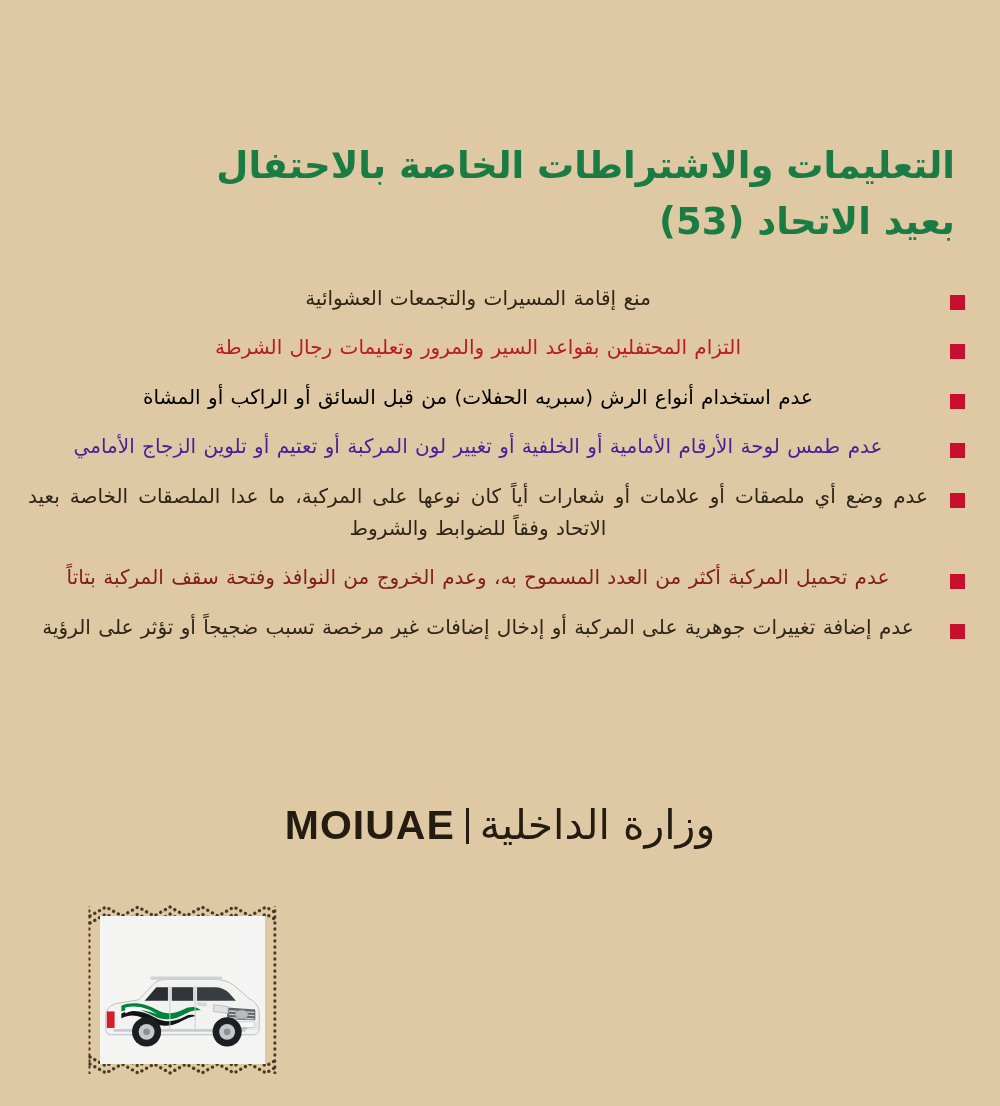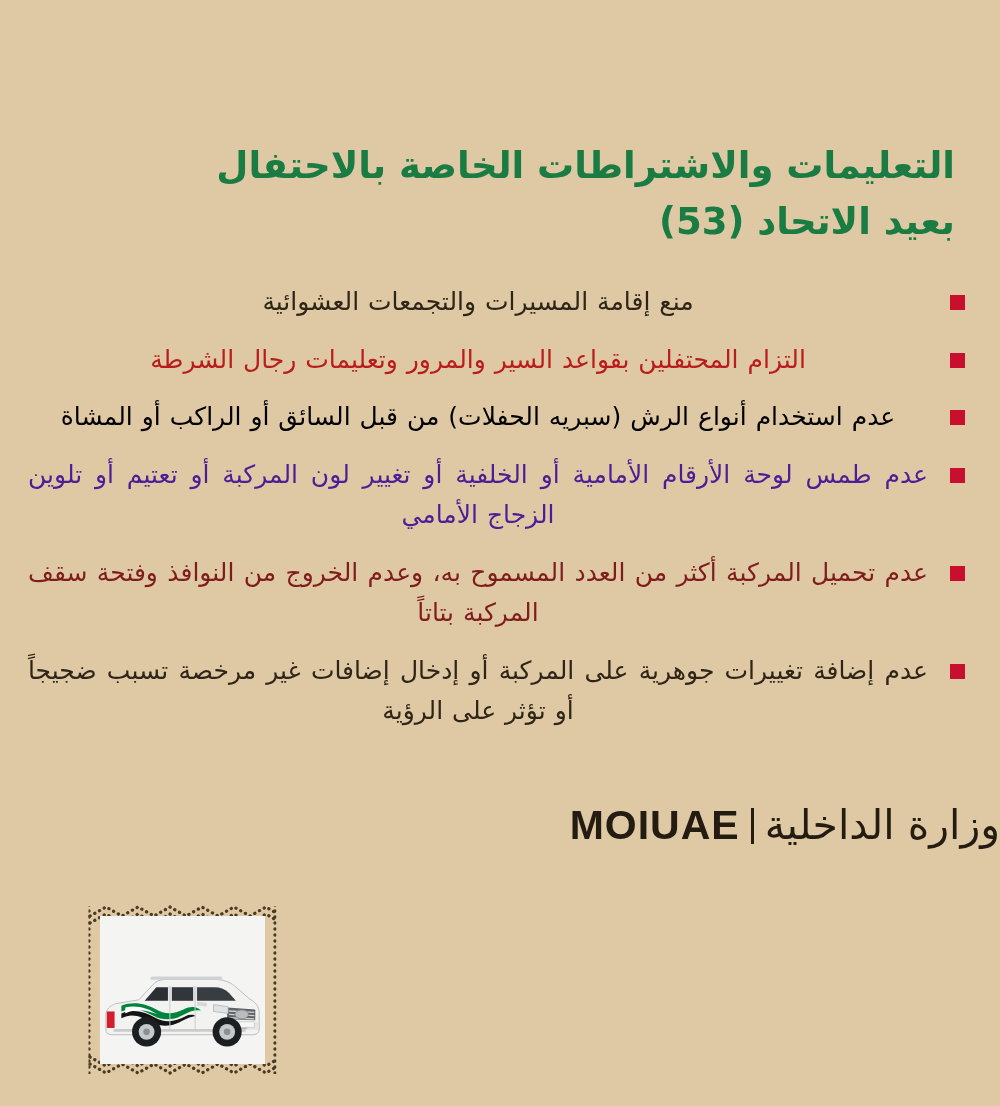--- a/index.html
+++ b/index.html
@@ -61,21 +61,21 @@
     top: 13px;
     right: 5px;
     width: 15px;
     height: 15px;
     background: #c8102e;
     display: block;
   }
   .item-text {
     display: block;
     color: #2f2517;
-    font-size: 25px;
+    font-size: 20px;
     line-height: 1.62;
     text-align: justify;
     text-align-last: center;
     direction: rtl;
     word-spacing: 1px;
   }
 
   
   .photo-frame {
     position: absolute;
@@ -108,21 +108,21 @@
     height: auto;
   }
 
   
   .footer {
     position: absolute;
     left: 0;
     right: 0;
     bottom: 16px;
     display: flex;
-    justify-content: flex-end;
+    justify-content: center;
     align-items: center;
     direction: ltr;
   }
   .logo {
     display: flex;
     align-items: center;
     gap: 0px;
     color: #241c11;
   }
   .logo-latin {
@@ -166,20 +166,24 @@
         <span class="bullet" style="background: rgb(200, 16, 46);"></span>
         <span class="item-text" style="color: #b91c1c;">التزام المحتفلين بقواعد السير والمرور وتعليمات رجال الشرطة</span>
       </div>
       <div class="item">
         <span class="bullet" style="background: rgb(200, 16, 46);"></span>
         <span class="item-text" style="color: #000000;">عدم استخدام أنواع الرش (سبريه الحفلات) من قبل السائق أو الراكب أو المشاة</span>
       </div>
       <div class="item">
         <span class="bullet" style="background: rgb(200, 16, 46);"></span>
         <span class="item-text" style="color: #4c1d95;">عدم طمس لوحة الأرقام الأمامية أو الخلفية أو تغيير لون المركبة أو تعتيم أو تلوين الزجاج الأمامي</span>
+      </div>
+      <div class="item">
+        <span class="bullet" style="background: rgb(200, 16, 46);"></span>
+        <span class="item-text" style="color: rgb(47, 37, 23);">عدم وضع أي ملصقات أو علامات أو شعارات أياً كان نوعها على المركبة، ما عدا الملصقات الخاصة بعيد الاتحاد وفقاً للضوابط والشروط</span>
       </div>
       <div class="item">
         <span class="bullet" style="background: rgb(200, 16, 46);"></span>
         <span class="item-text" style="color: #7f1d1d;">عدم تحميل المركبة أكثر من العدد المسموح به، وعدم الخروج من النوافذ وفتحة سقف المركبة بتاتاً</span>
       </div>
       <div class="item">
         <span class="bullet" style="background: rgb(200, 16, 46);"></span>
         <span class="item-text" style="color: rgb(47, 37, 23);">عدم إضافة تغييرات جوهرية على المركبة أو إدخال إضافات غير مرخصة تسبب ضجيجاً أو تؤثر على الرؤية</span>
       </div>
     </div>

